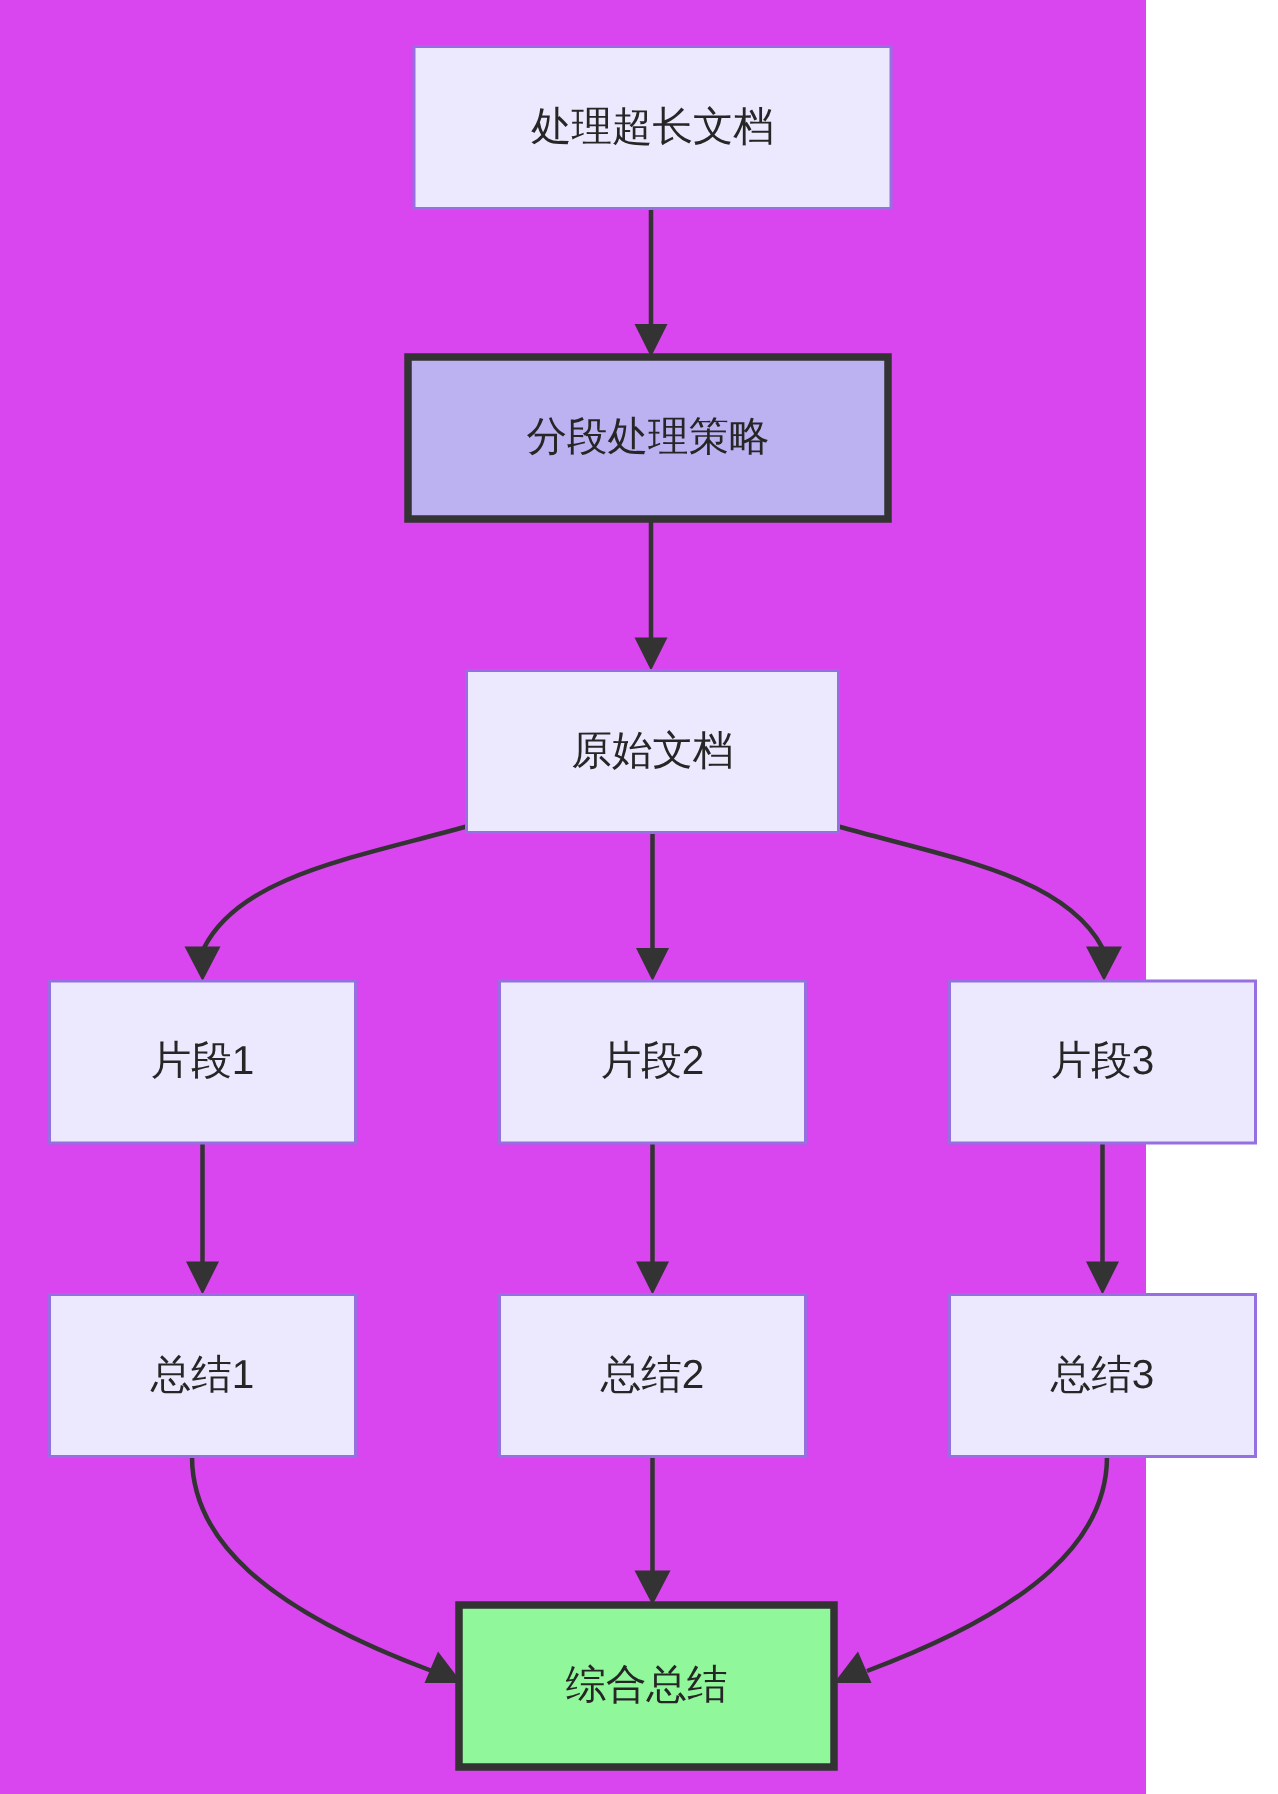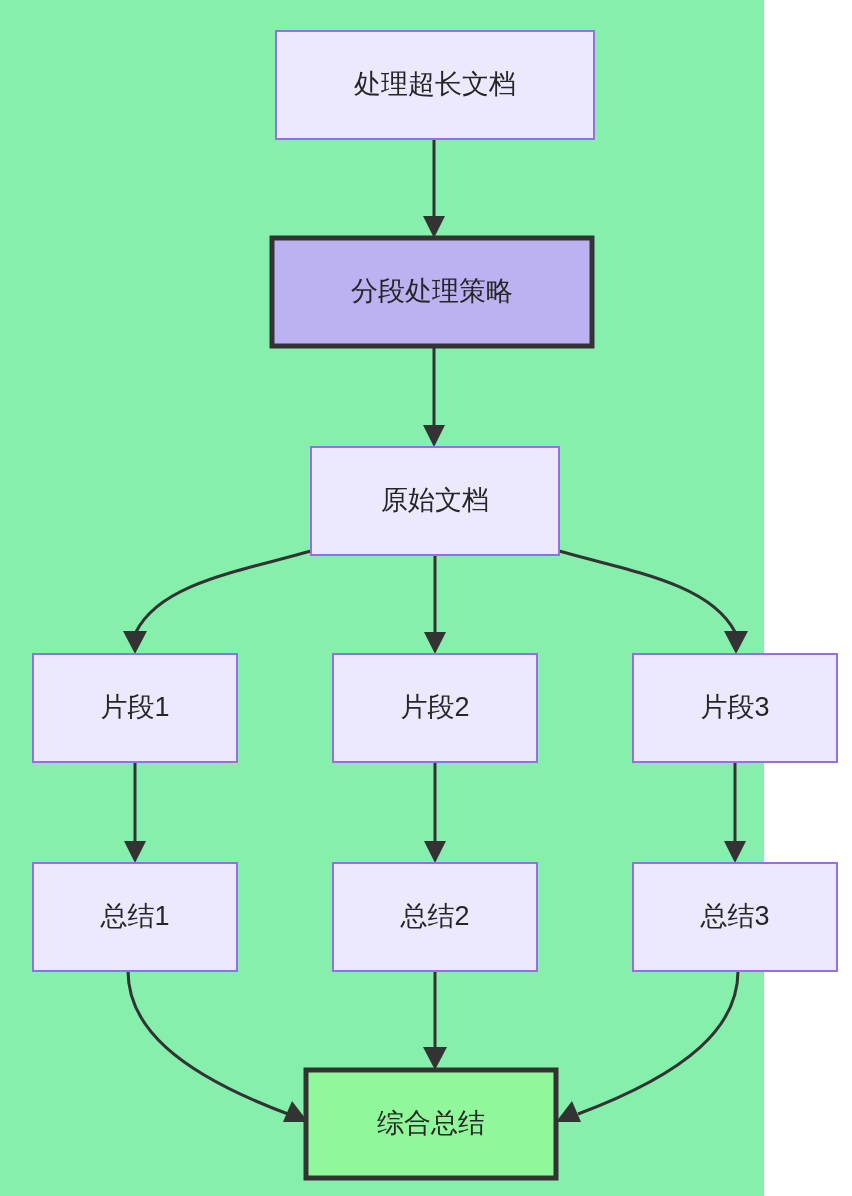--- a/index.html
+++ b/index.html
@@ -10,21 +10,21 @@
   body {
     width: 852px;
     height: 1196px;
     font-family: "Liberation Sans", "DejaVu Sans", sans-serif;
     overflow: hidden;
   }
   #flowchart-root {
     position: relative;
     width: 764px;
     height: 1196px;
-    background: #86efac;
+    background: #d946ef;
   }
   svg.diagram {
     display: block;
     width: 852px;
     height: 1196px;
   }
   .node-rect {
     stroke-width: 2px;
   }
   .node-rect.emphasis {

